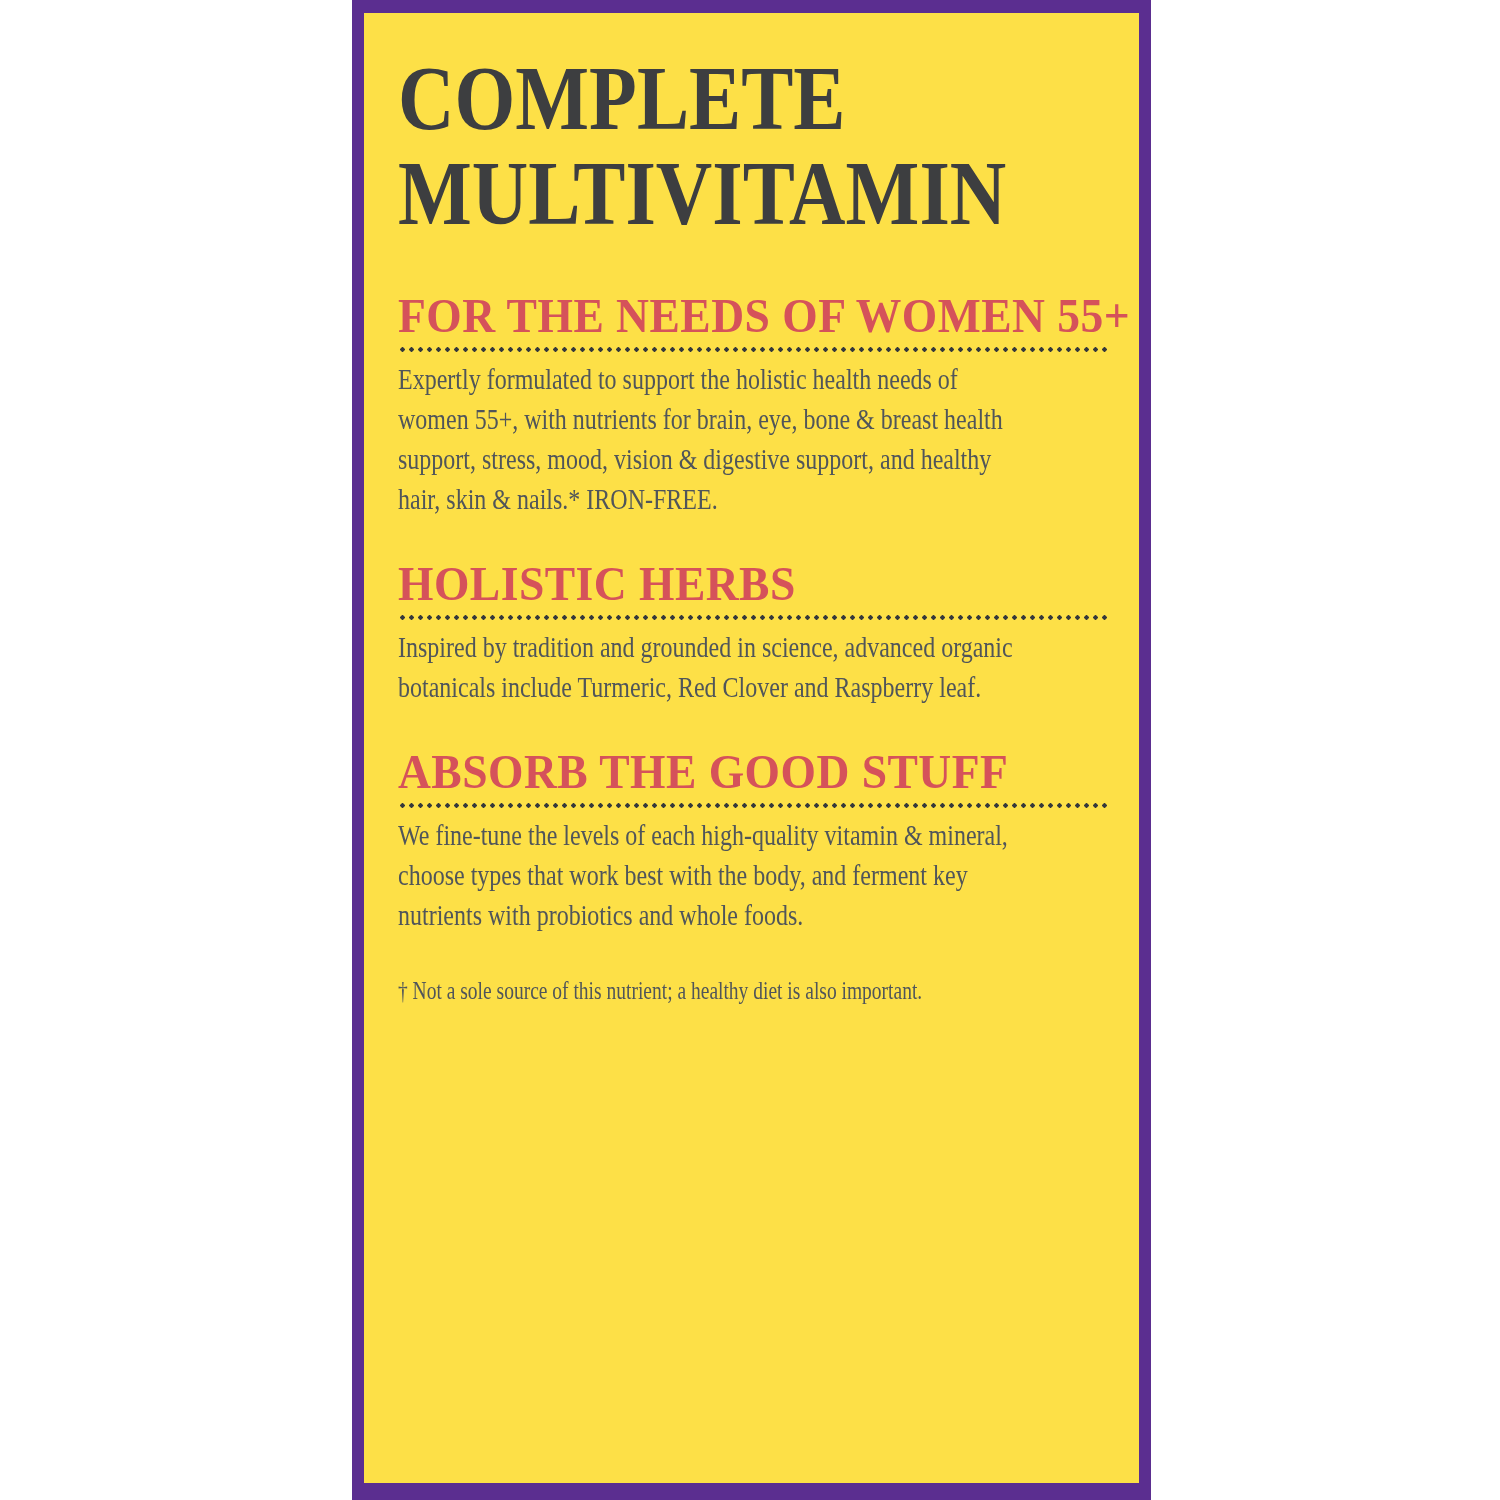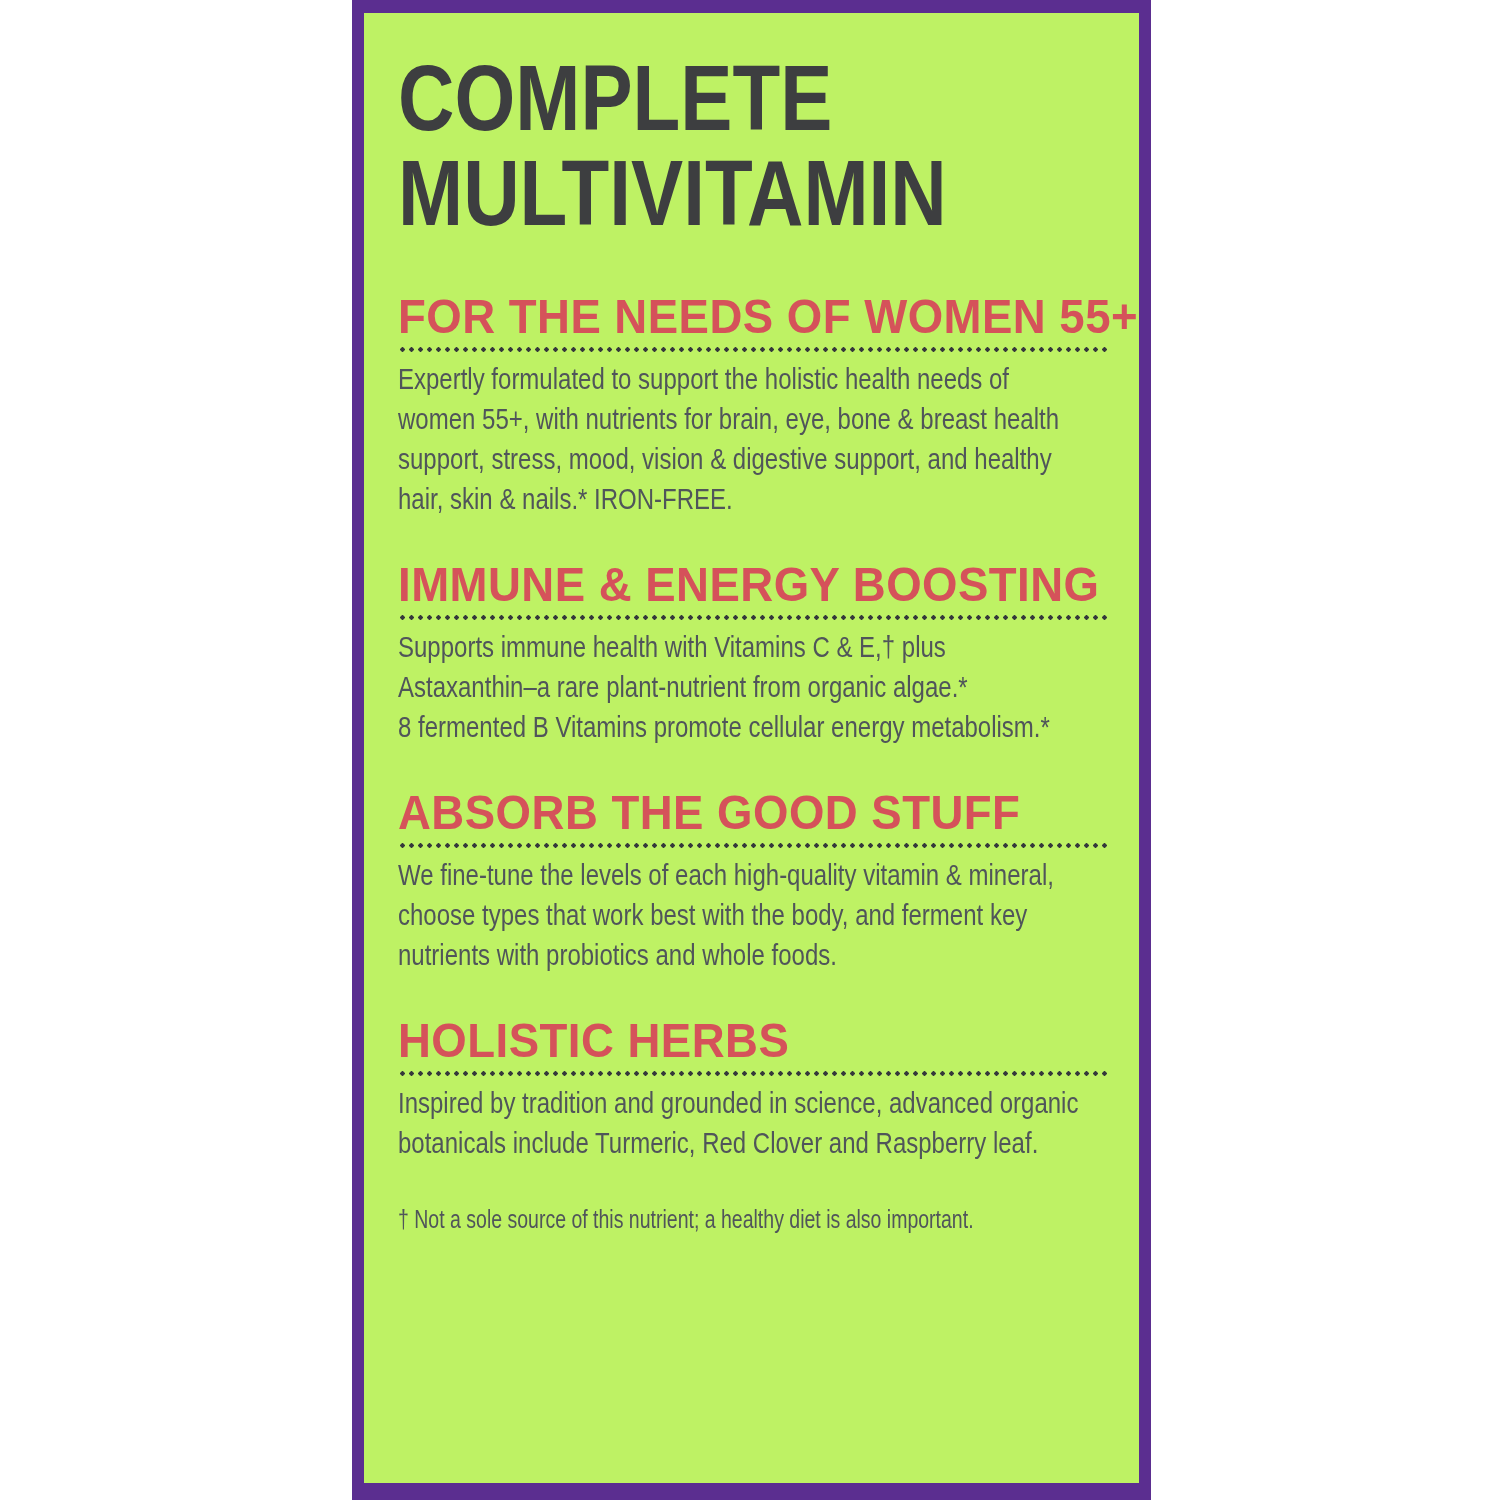--- a/index.html
+++ b/index.html
@@ -22,21 +22,22 @@
     width: 799px;
     height: 1500px;
     background: #5b2e90;
   }
   .panel {
     position: absolute;
     left: 12px;
     right: 12px;
     top: 13px;
     bottom: 17px;
-    background: #bef264;
+    background: #fde047;
+    font-family: Liberation Serif, serif;
   }
   .content {
     position: absolute;
     left: 34px;
     top: 0;
     width: 712px;
   }
   .product-title {
     margin-top: 38px;
     margin-bottom: 50px;
@@ -107,42 +108,35 @@
 
         <div class="section">
           <div class="section-heading">FOR THE NEEDS OF WOMEN 55+</div>
           <div class="dotted-rule"></div>
           <div class="section-body">Expertly formulated to support the holistic health needs of
 women 55+, with nutrients for brain, eye, bone &amp; breast health
 support, stress, mood, vision &amp; digestive support, and healthy
 hair, skin &amp; nails.* IRON-FREE.</div>
         </div>
 
+
+
         <div class="section">
-          <div class="section-heading">IMMUNE &amp; ENERGY BOOSTING</div>
+          <div class="section-heading">HOLISTIC HERBS</div>
           <div class="dotted-rule"></div>
-          <div class="section-body">Supports immune health with Vitamins C &amp; E,† plus
-Astaxanthin–a rare plant-nutrient from organic algae.*
-8 fermented B Vitamins promote cellular energy metabolism.*</div>
+          <div class="section-body">Inspired by tradition and grounded in science, advanced organic
+botanicals include Turmeric, Red Clover and Raspberry leaf.</div>
         </div>
-
 
         <div class="section">
           <div class="section-heading">ABSORB THE GOOD STUFF</div>
           <div class="dotted-rule"></div>
           <div class="section-body">We fine-tune the levels of each high-quality vitamin &amp; mineral,
 choose types that work best with the body, and ferment key
 nutrients with probiotics and whole foods.</div>
-        </div>
-
-        <div class="section">
-          <div class="section-heading">HOLISTIC HERBS</div>
-          <div class="dotted-rule"></div>
-          <div class="section-body">Inspired by tradition and grounded in science, advanced organic
-botanicals include Turmeric, Red Clover and Raspberry leaf.</div>
         </div>
 
         <div class="footnote">† Not a sole source of this nutrient; a healthy diet is also important.</div>
 
       </div>
     </div>
   </div>
 </div>
 
 </body></html>

